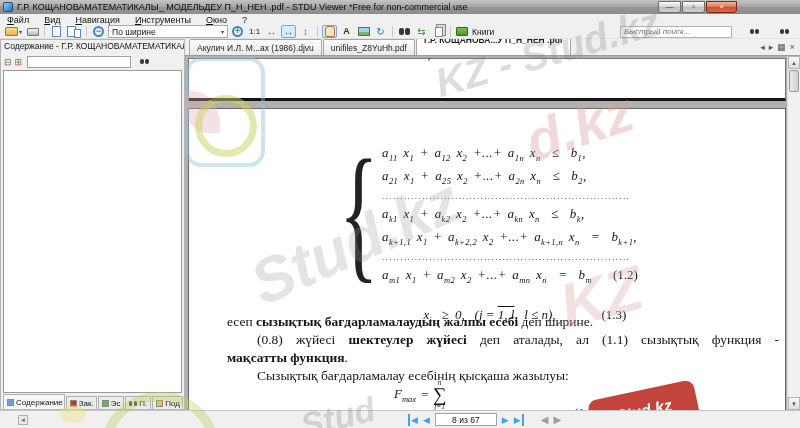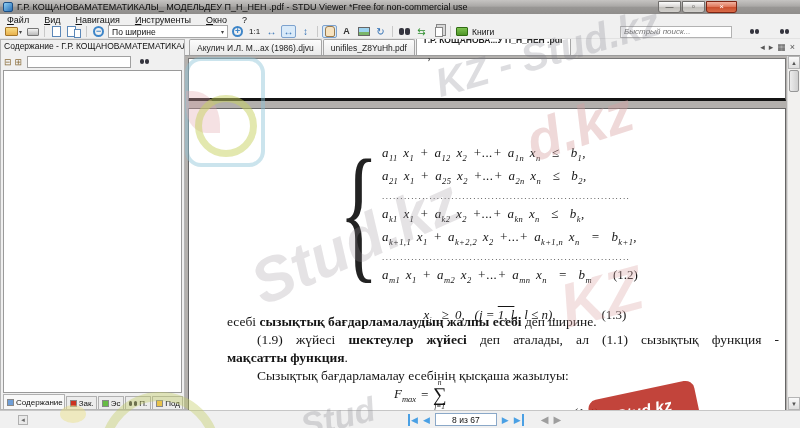--- a/index.html
+++ b/index.html
@@ -275,22 +275,22 @@
       <div class="eqline">a<sub>k1</sub> x<sub>1</sub> + a<sub>k2</sub> x<sub>2</sub> +...+ a<sub>kn</sub> x<sub>n</sub>  ≤  b<sub>k</sub>,</div>
       <div class="eqline">a<sub>k+1,1</sub> x<sub>1</sub> + a<sub>k+2,2</sub> x<sub>2</sub> +...+ a<sub>k+1,n</sub> x<sub>n</sub>  =  b<sub>k+1</sub>,</div>
       <div class="eqline dots">....................................................................</div>
       <div class="eqline">a<sub>m1</sub> x<sub>1</sub> + a<sub>m2</sub> x<sub>2</sub> +...+ a<sub>mn</sub> x<sub>n</sub>  =  b<sub>m</sub></div>
     </div>
     <span class="eqnum" style="left:424px;top:158px">(1.2)</span>
     <div class="constraint">
       <span>x<sub>j</sub>   ≥  0,   </span><span>(j = </span><span class="ov">1, l</span><span>,  l ≤ n),</span><span class="c-num">(1.3)</span>
     </div>
 
-    <div class="para" style="top:204px"><span>есебі </span><span style="font-weight: bold;">сызықтық бағдарламалаудың жалпы есебі</span><span> деп ширине.</span></div>
-    <div class="para ind stretch" style="top:222px"><span>(1.9) жүйесі </span><span style="font-weight: bold;">шектеулер жүйесі</span><span> деп аталады, ал (1.1) сызықтық функция -</span></div>
+    <div class="para" style="top:204px"><span>есеп </span><span style="font-weight: bold;">сызықтық бағдарламалаудың жалпы есебі</span><span> деп ширине.</span></div>
+    <div class="para ind stretch" style="top:222px"><span>(0.8) жүйесі </span><span style="font-weight: bold;">шектеулер жүйесі</span><span> деп аталады, ал (1.1) сызықтық функция -</span></div>
     <div class="para ind" style="top:258px"><span>Сызықтық бағдарламалау есебінің қысқаша жазылуы:</span></div>
     <div class="para" style="top:240px"><span style="font-weight: bold;">мақсатты функция</span><span>.</span></div>
 
     <div class="objective">
       <span><span>F</span><sub>max</sub></span>
       <span>=</span>
       <span class="sum">
         <span class="lim">n</span>
         <span class="sig">∑</span>
         <span class="lim">j=1</span>

